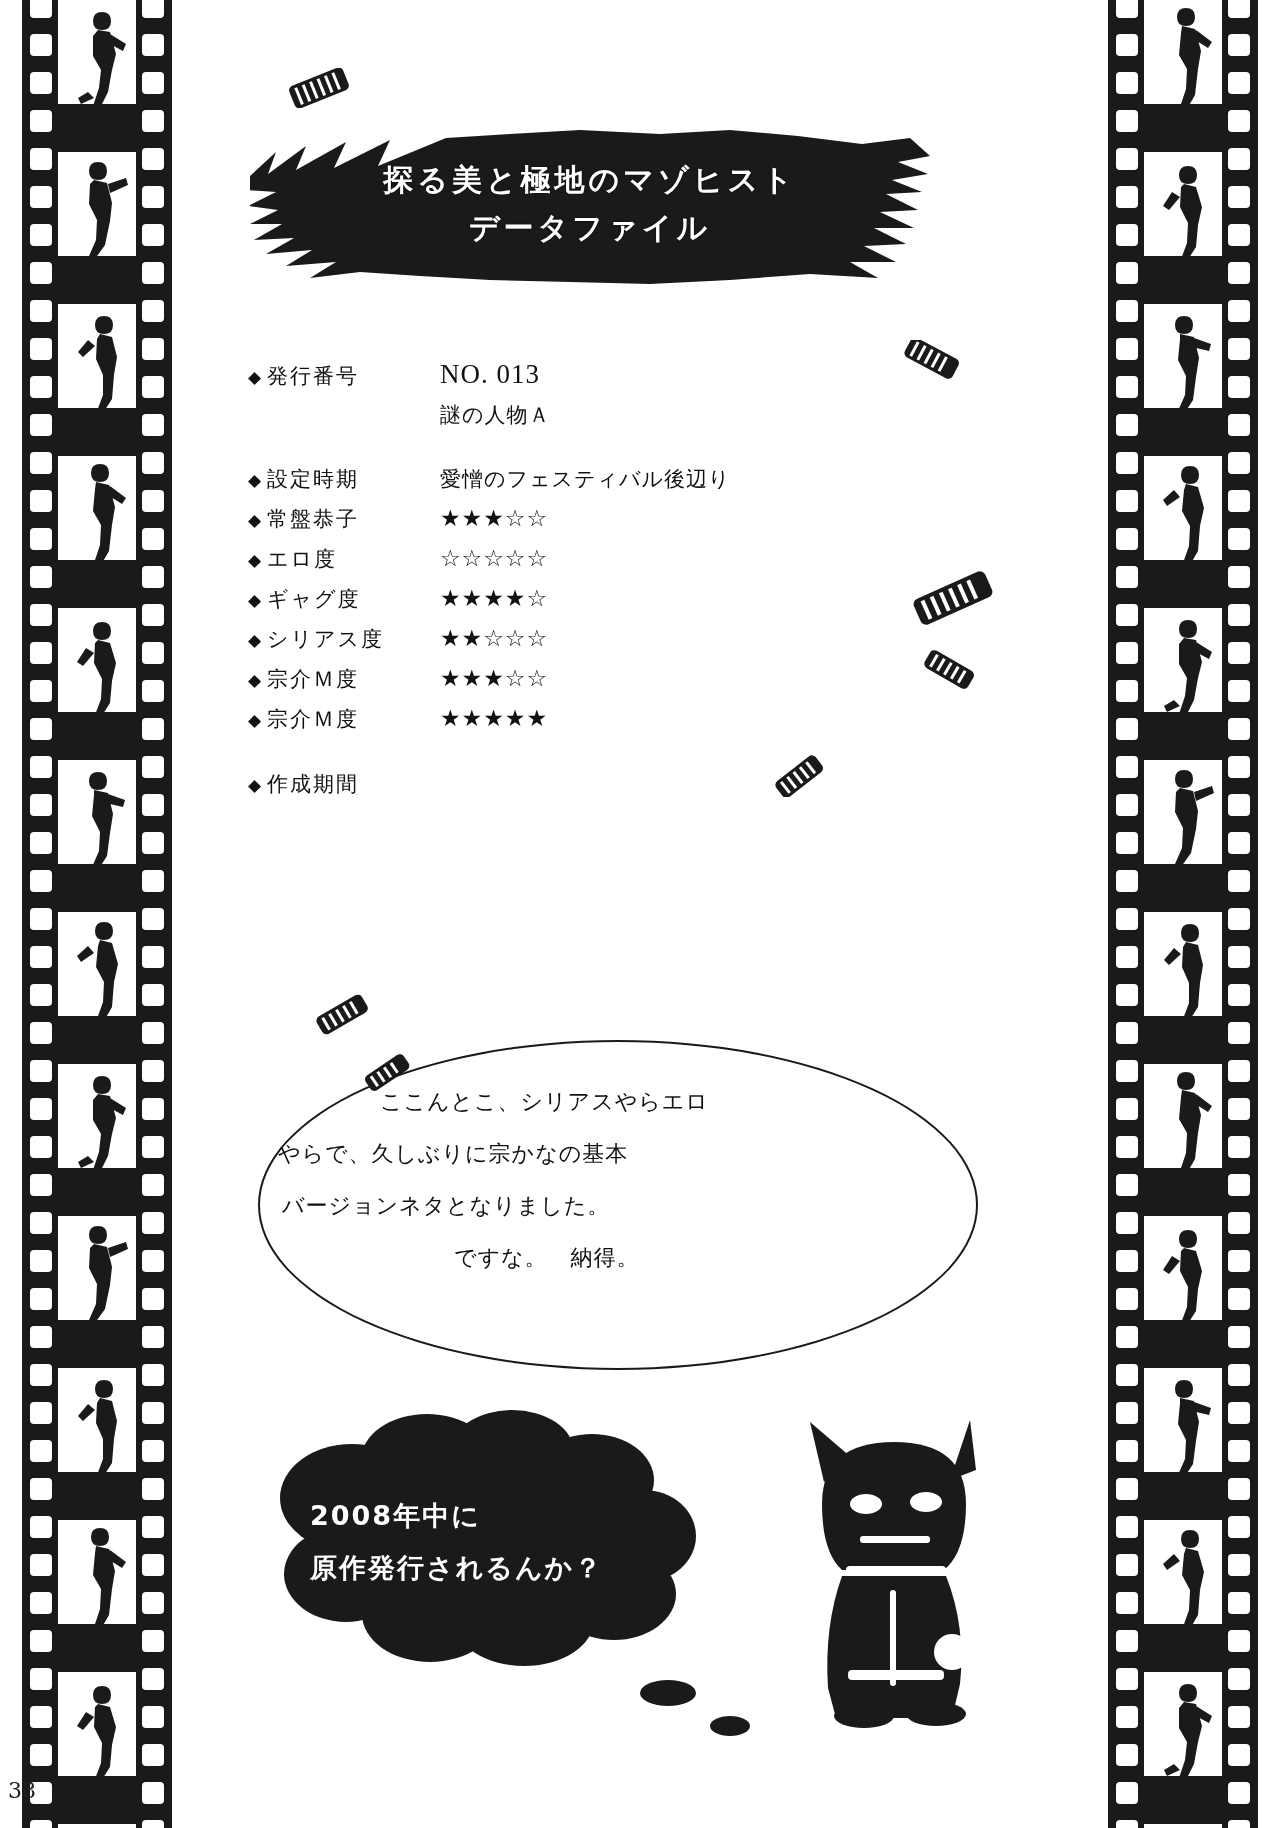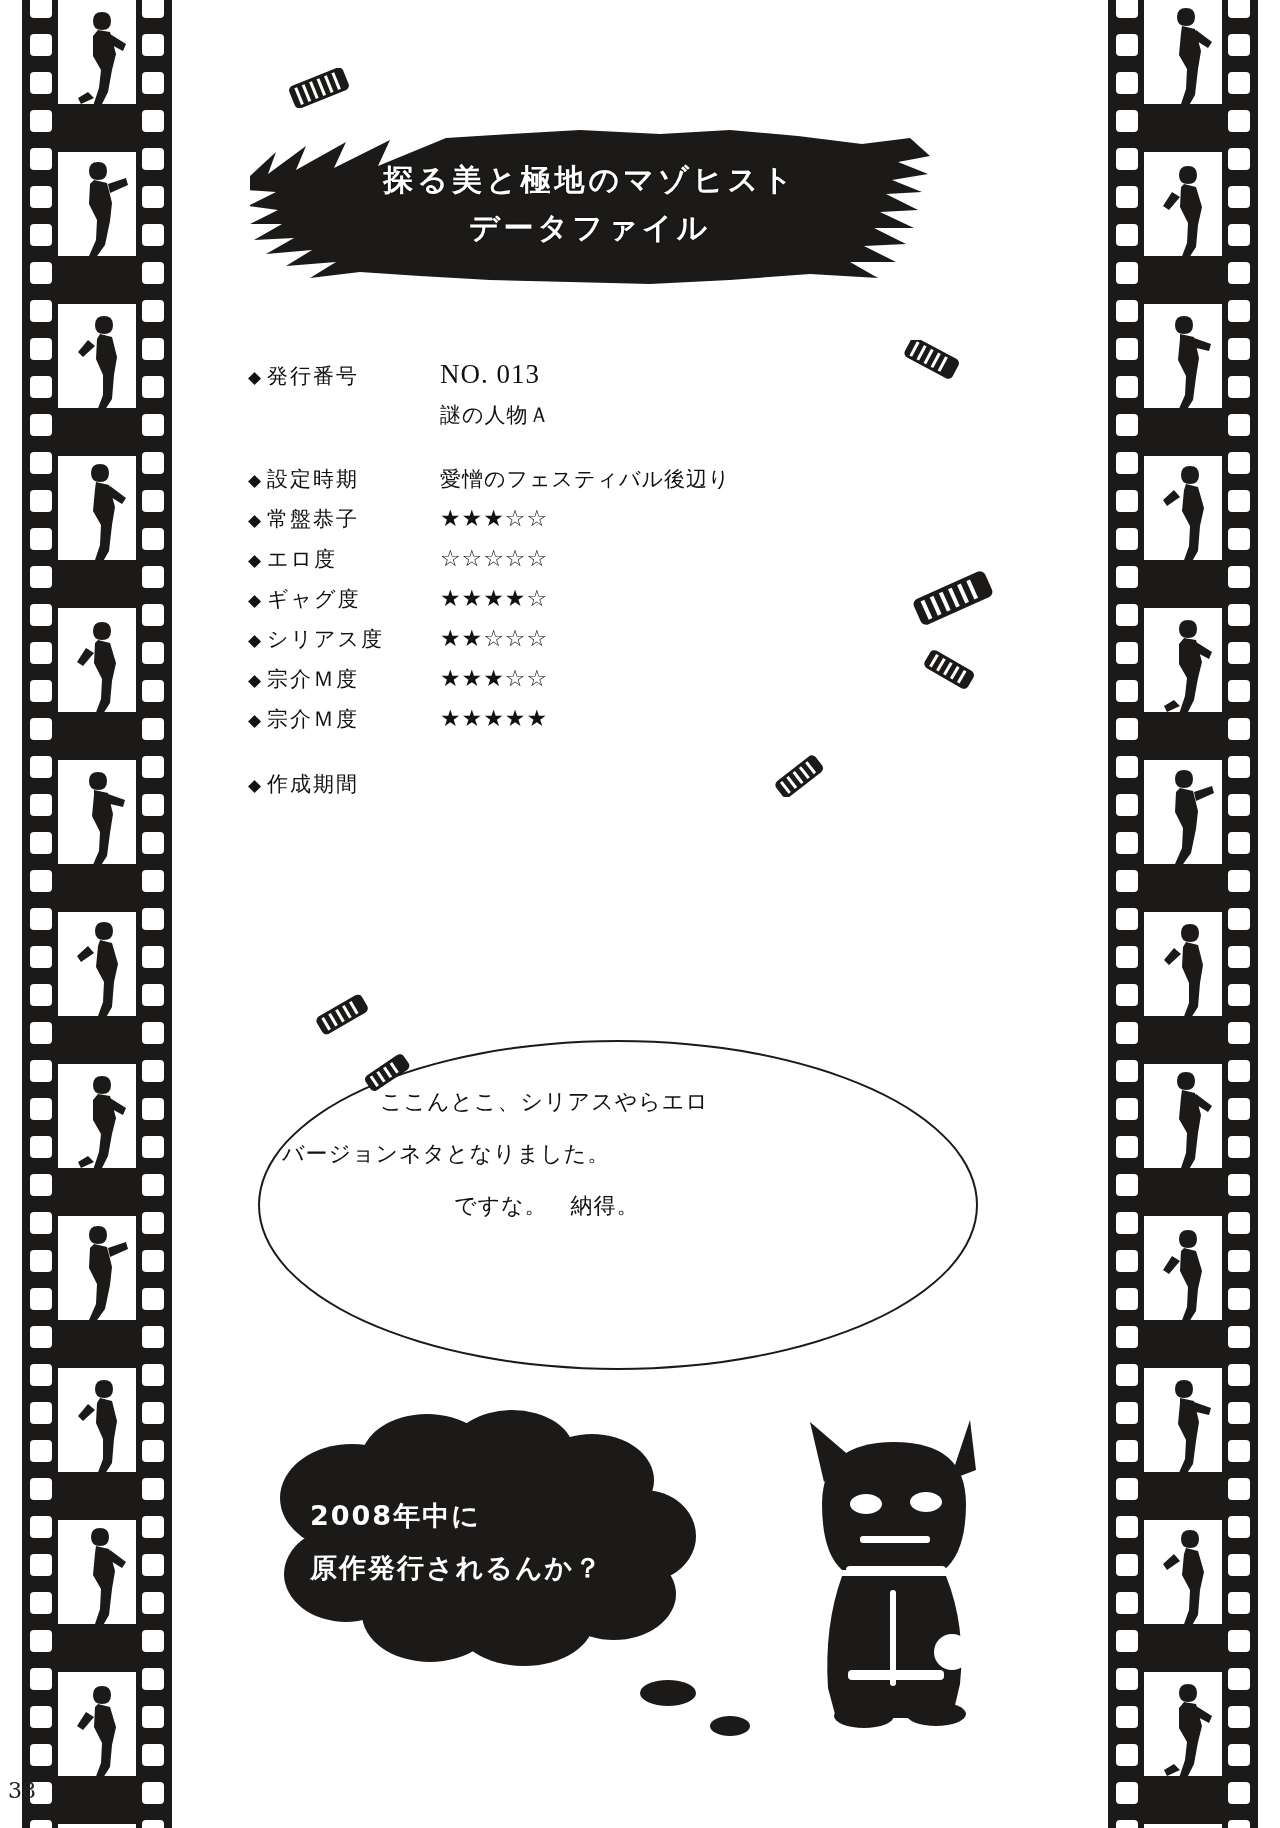--- a/index.html
+++ b/index.html
@@ -643,20 +643,21 @@
 
   <div class="row">
     <span class="label"><span class="diamond">◆</span><span>作成期間</span></span>
   </div>
 </div>
 
 <div class="ellipse-wrap">
   <div class="bubble"></div>
   <div class="ellipse-lines">
     <span class="el l1">ここんとこ、シリアスやらエロ</span>
+    <span class="el l2">やらで、久しぶりに宗かなの基本</span>
     <span class="el l3">バージョンネタとなりました。</span>
     <span class="el l5">ですな。　納得。</span>
   </div>
 </div>
 
 <div class="thought">
   <svg width="440" height="260" viewBox="0 0 440 260">
     <g fill="#1c1a18">
       <ellipse cx="90" cy="90" rx="72" ry="54"></ellipse>
       <ellipse cx="165" cy="52" rx="66" ry="46"></ellipse>

